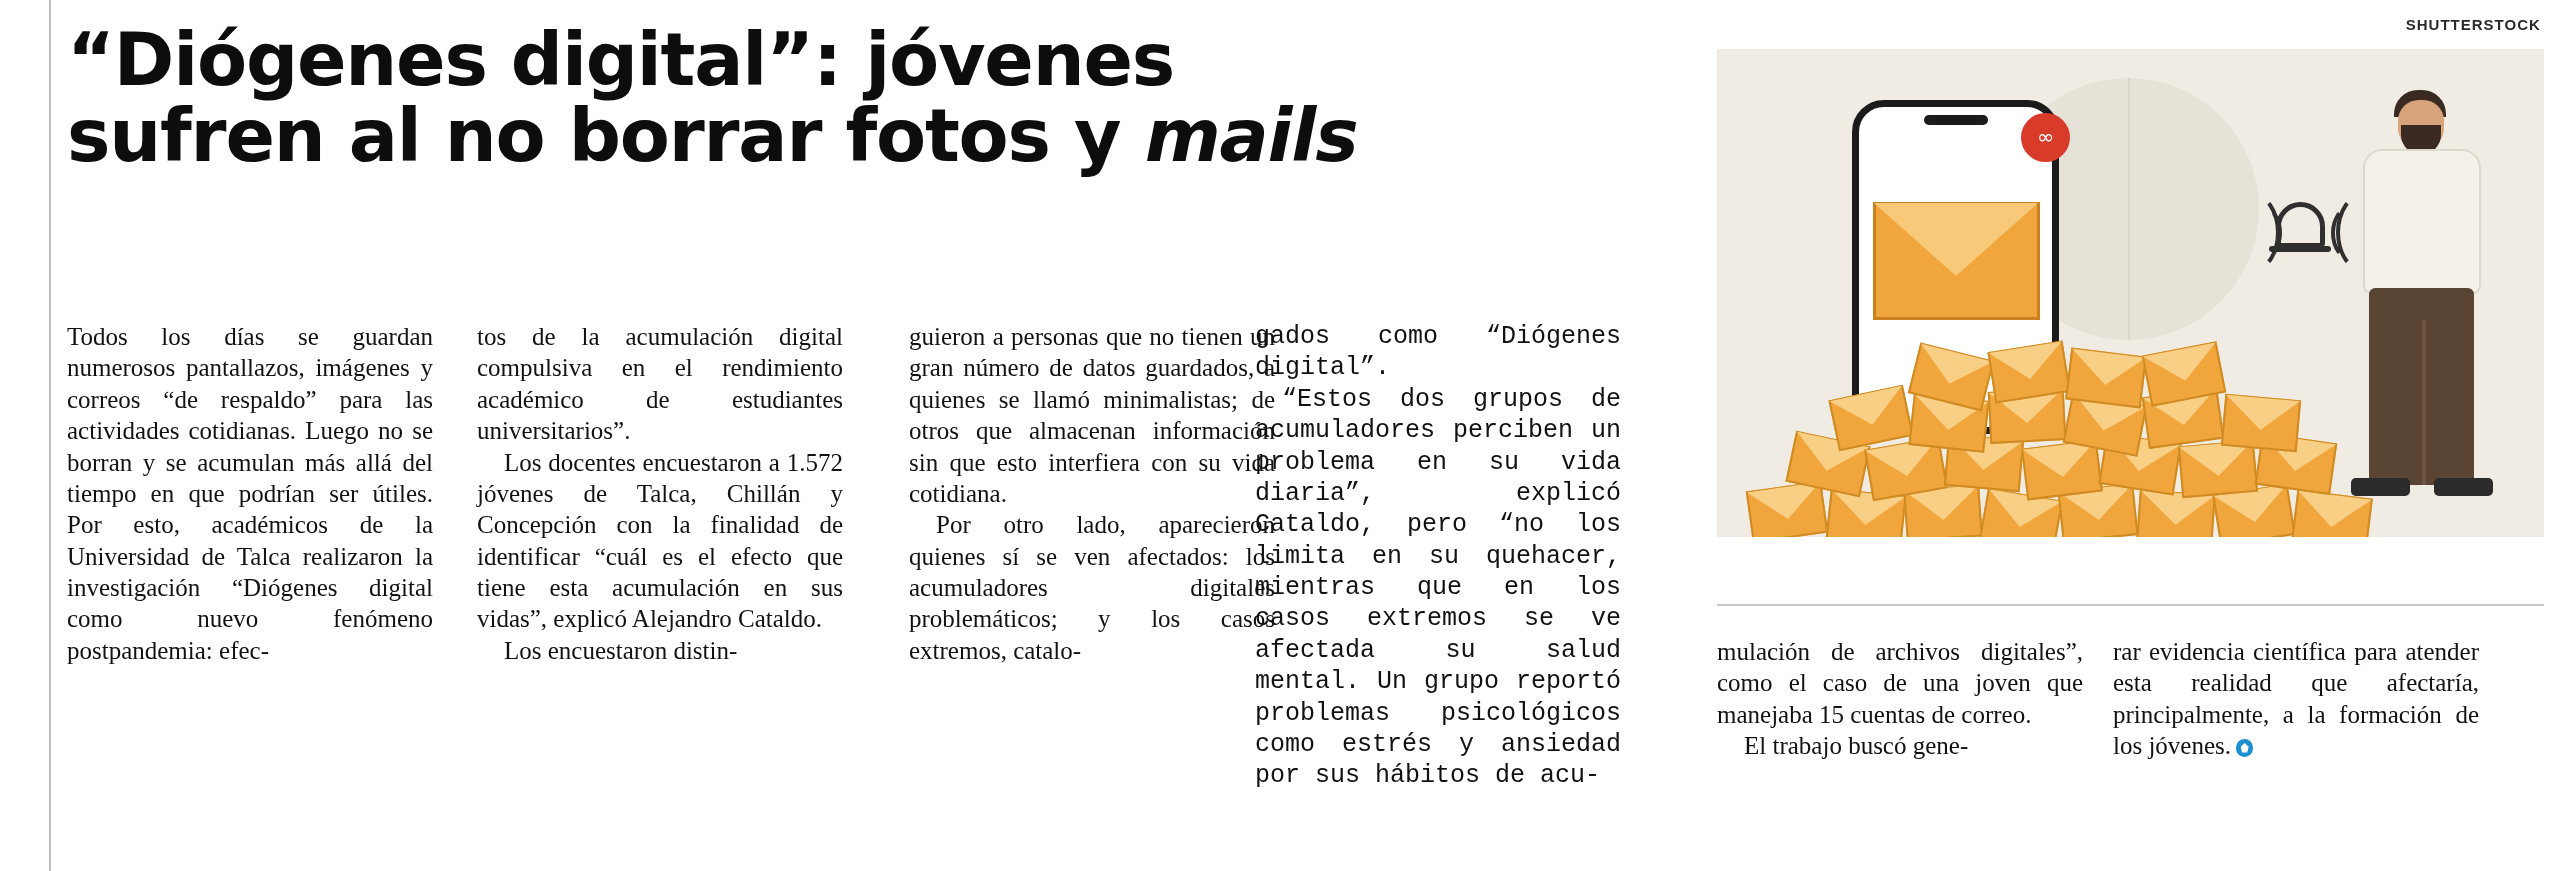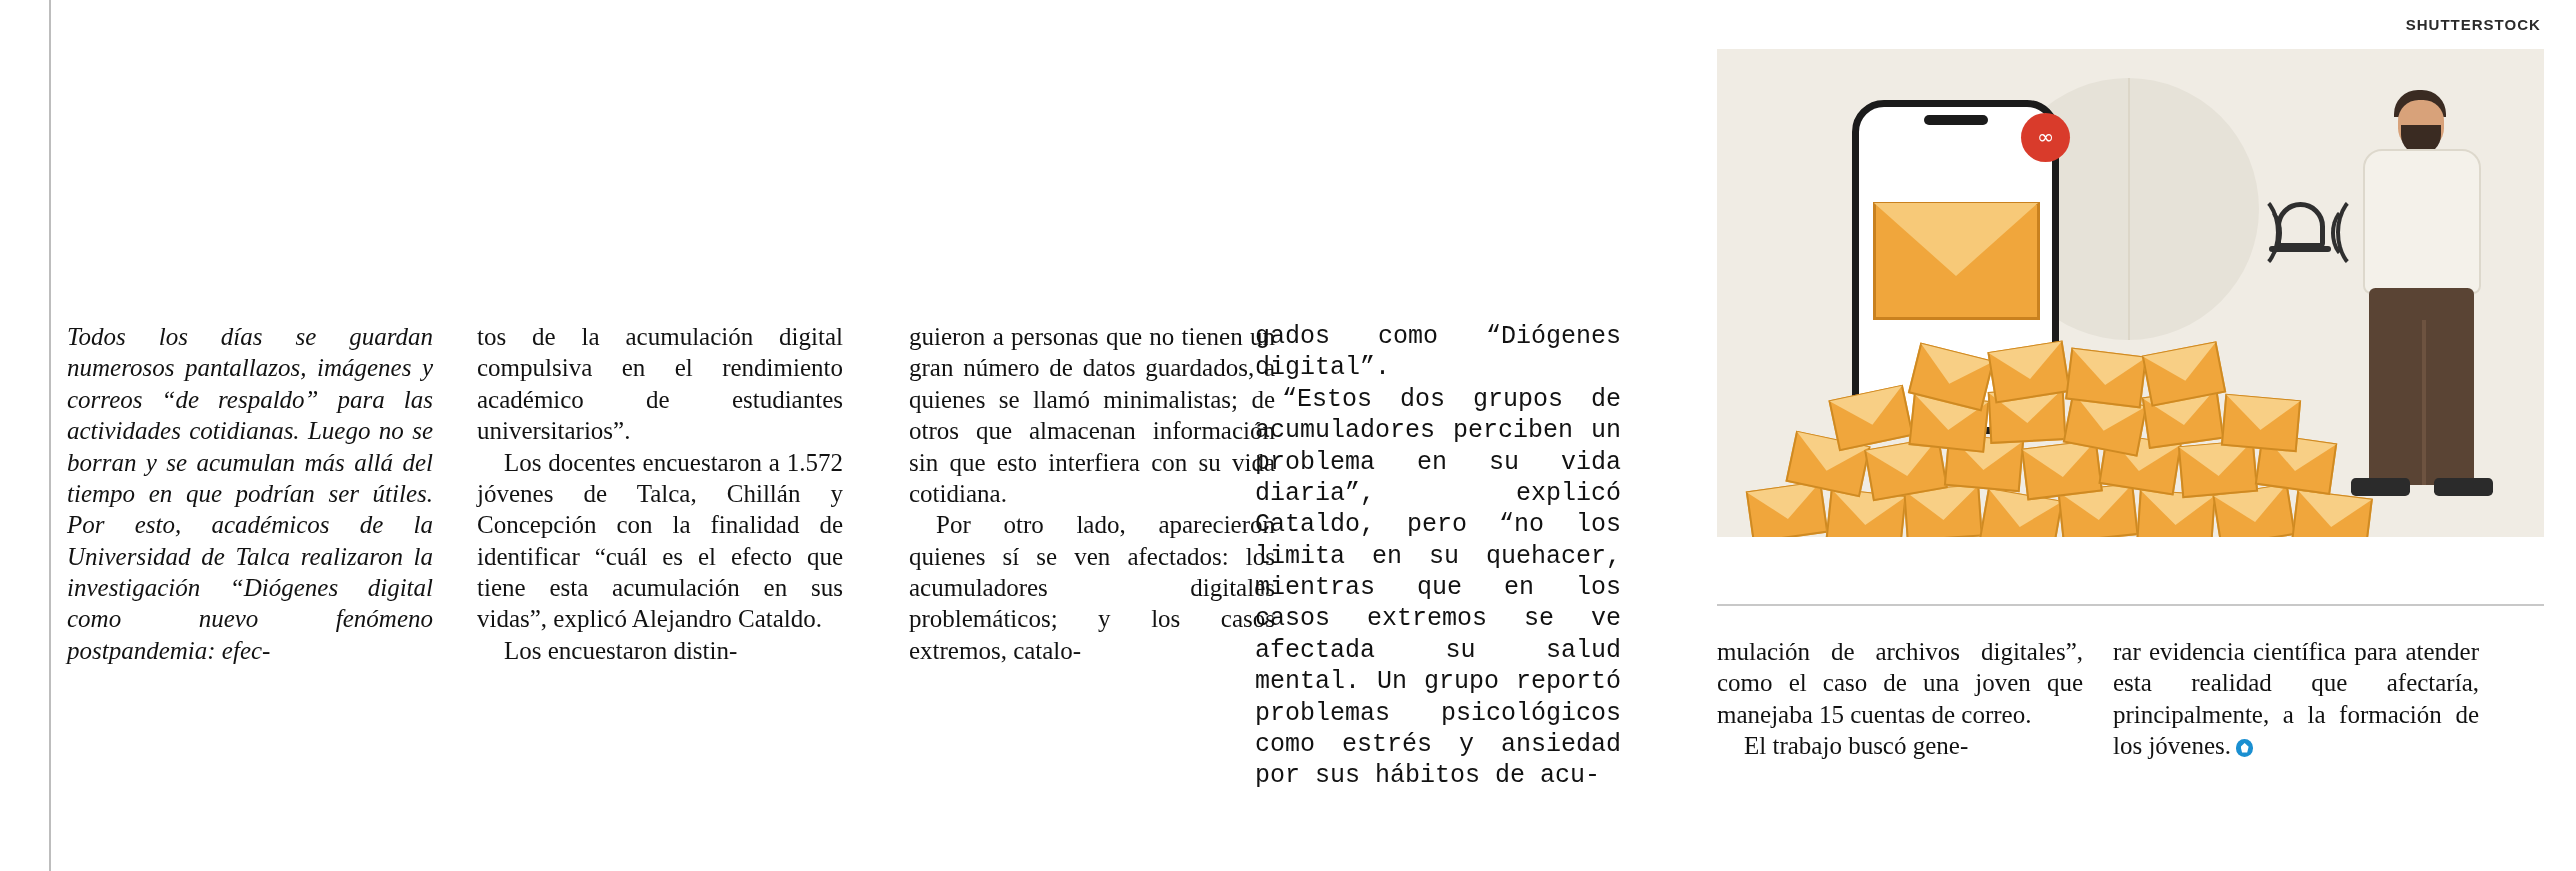--- a/index.html
+++ b/index.html
@@ -264,21 +264,21 @@
     width: 366px;
     font-size: 25px;
     line-height: 1.255;
     text-align: justify;
     text-justify: inter-word;
     hyphens: manual;
     color: #121212;
   }
   .col p { margin: 0; }
   .col p + p { text-indent: 27px; }
-  .col.c1 { left: 67px; font-style: italic; }
+  .col.c1 { left: 67px; }
   .col.c2 { left: 463px; margin-left: 14px; }
   .col.c3 { left: 909px; }
   .col.c4 { left: 1255px; font-family: Liberation Mono, monospace; }
 
   .col.c5 {
     position: absolute;
     left: 1717px;
     top: 636px;
     width: 366px;
     font-size: 25px;
@@ -317,20 +317,24 @@
     clip-path: polygon(50% 0%, 100% 38%, 82% 100%, 18% 100%, 0% 38%);
   }
 </style>
 </head>
 <body>
 
 <div class="page">
 
   <div class="left-rule"></div>
 
+  <div class="headline">
+    <div>“Diógenes digital”: jóvenes</div>
+    <div><span>sufren al no borrar fotos y </span><span class="em">mails</span></div>
+  </div>
 
   <div class="figure">
     <div class="credit">SHUTTERSTOCK</div>
     <div class="photo">
       <div class="ill-globe"></div>
       <div class="ill-phone">
         <div class="notch"></div>
       </div>
       <div class="ill-env-big"></div>
       <div class="ill-badge">∞</div>

